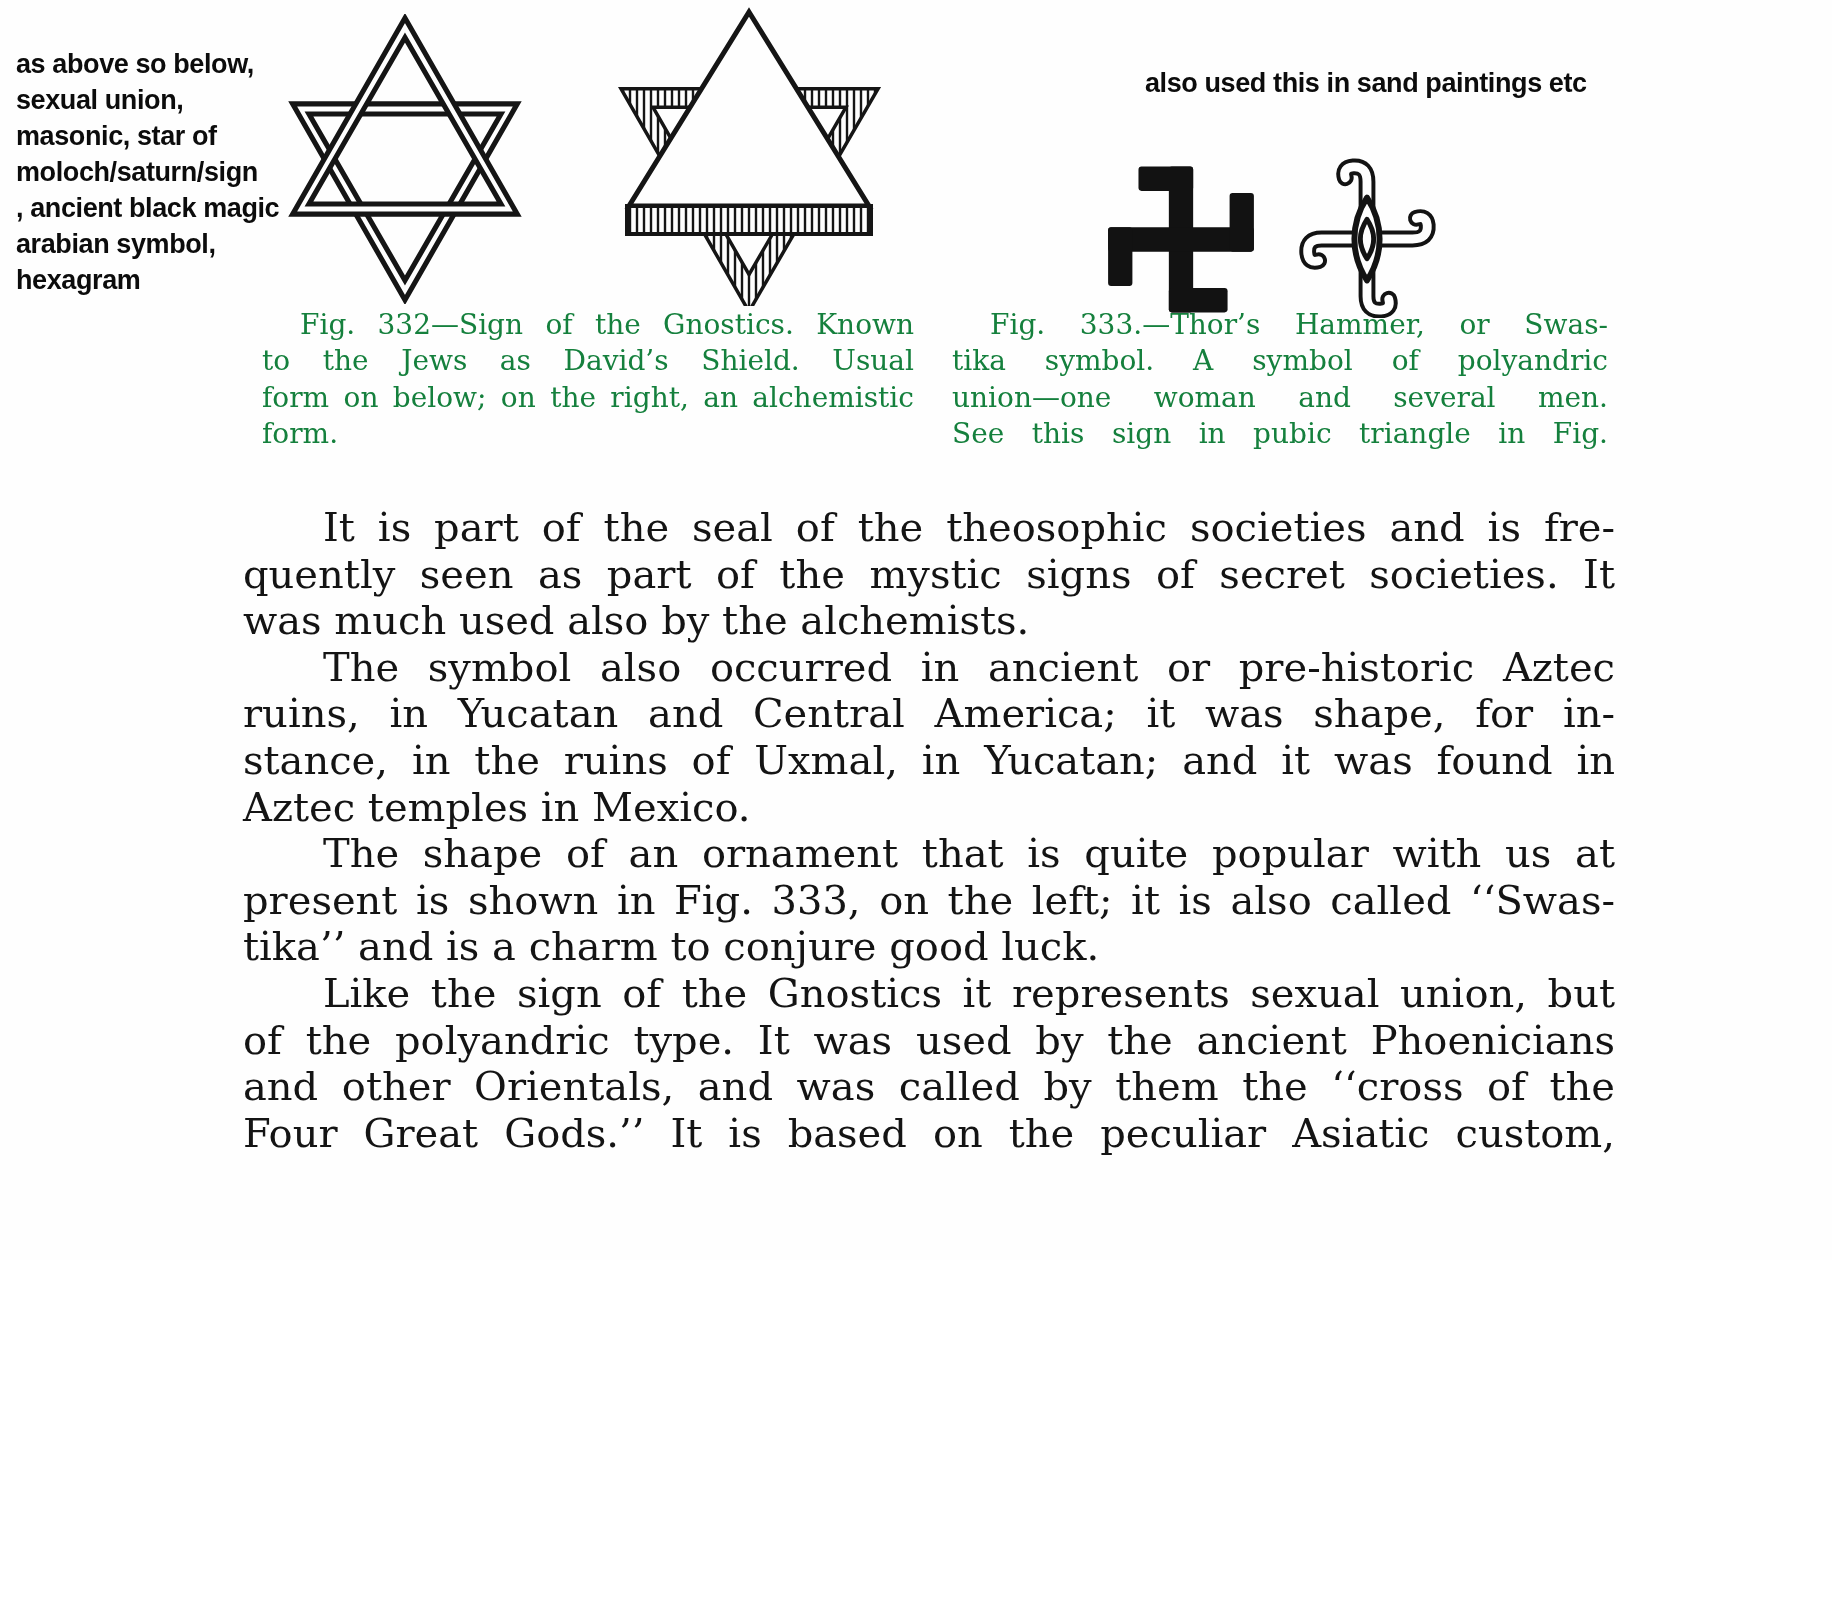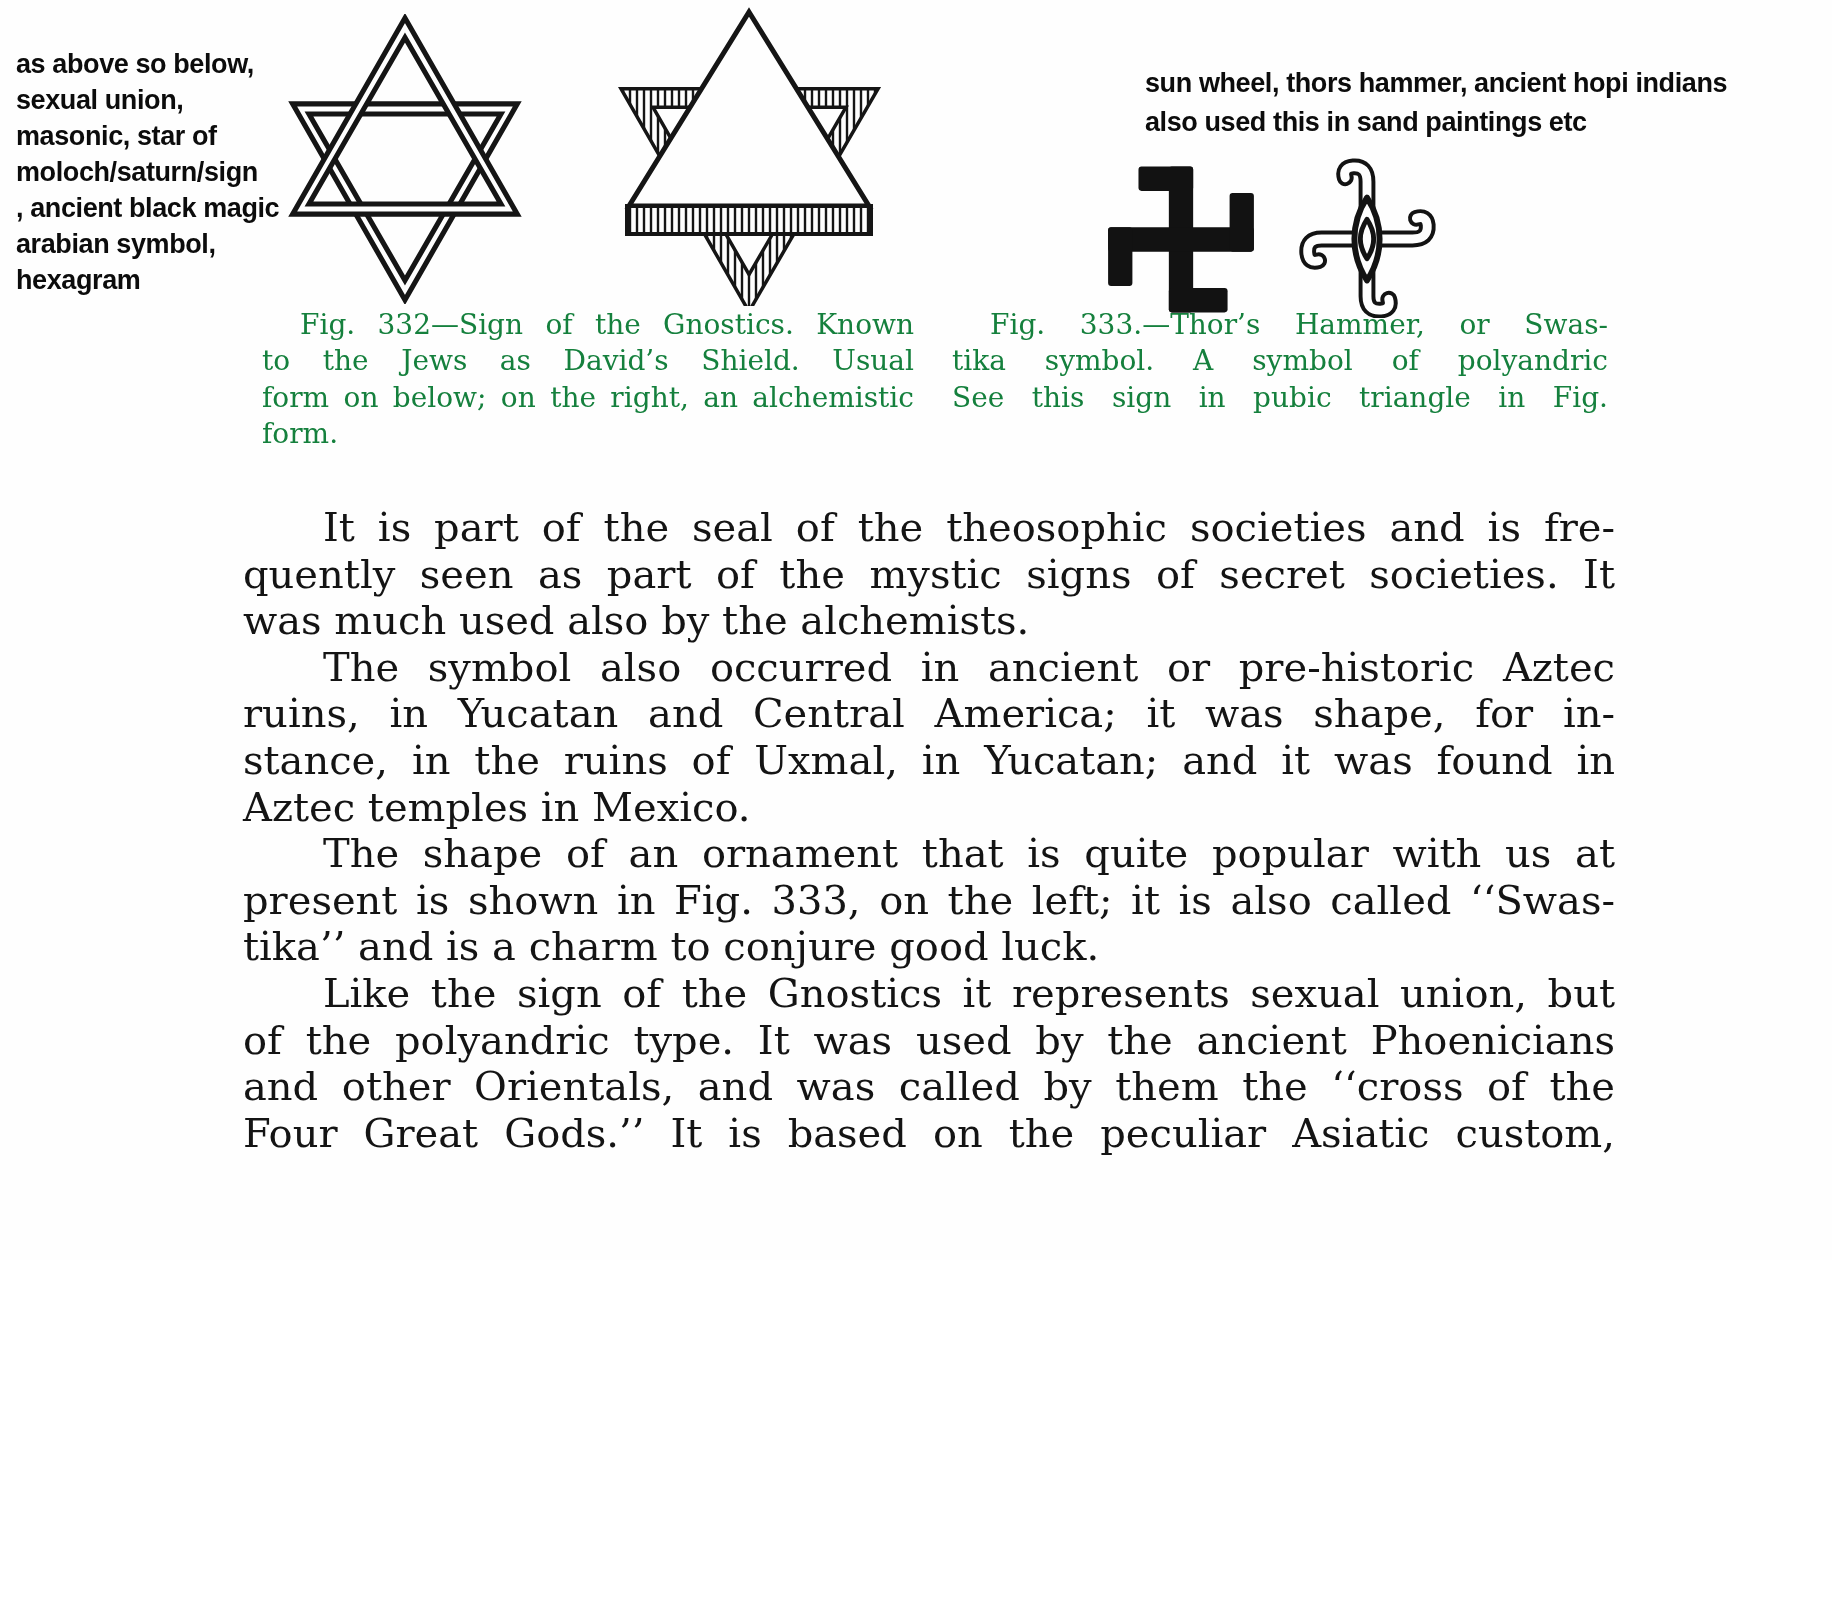--- a/index.html
+++ b/index.html
@@ -56,21 +56,20 @@
     <div>as above so below,</div>
     <div>sexual union,</div>
     <div>masonic, star of</div>
     <div>moloch/saturn/sign</div>
     <div>, ancient black magic</div>
     <div>arabian symbol,</div>
     <div>hexagram</div>
   </div>
 
   <div id="right-note" class="note">
-    <div>sun wheel, thors hammer, ancient hopi indians</div>
     <div>also used this in sand paintings etc</div>
   </div>
 
   <svg class="fig" style="left:264px;top:14px;" width="286" height="290" viewBox="0 0 240 284">
     <g stroke="#151515" stroke-width="5" fill="#fefefe" fill-rule="evenodd" stroke-linejoin="miter">
 
       <path d="M8,88 L228,88 L118,280 Z M24,98 L212,98 L118,261 Z"></path>
 
       <path d="M118,4 L228,196 L8,196 Z M118,23 L212,186 L24,186 Z"></path>
     </g>
@@ -128,20 +127,21 @@
   <div id="cap-332" class="caption">
     <div class="cap-ln cap-just cap-ind">Fig. 332—Sign of the Gnostics. Known</div>
     <div class="cap-ln cap-just">to the Jews as David’s Shield.  Usual</div>
     <div class="cap-ln cap-just">form on below; on the right, an alchemistic</div>
     <div class="cap-ln">form.</div>
   </div>
 
   <div id="cap-333" class="caption">
     <div class="cap-ln cap-just cap-ind">Fig. 333.—Thor’s Hammer, or Swas-</div>
     <div class="cap-ln cap-just">tika symbol.  A symbol of polyandric</div>
+    <div class="cap-ln cap-just">union—one woman and several men.</div>
     <div class="cap-ln cap-just">See this sign in pubic triangle in Fig.</div>
   </div>
 
   <div id="body-text">
     <div class="ln just ind">It is part of the seal of the theosophic societies and is fre-</div>
     <div class="ln just">quently seen as part of the mystic signs of secret societies.  It</div>
     <div class="ln">was much used also by the alchemists.</div>
     <div class="ln just ind">The symbol also occurred in ancient or pre-historic Aztec</div>
     <div class="ln just">ruins, in Yucatan and Central America; it was shape, for in-</div>
     <div class="ln just">stance, in the ruins of Uxmal, in Yucatan; and it was found in</div>

